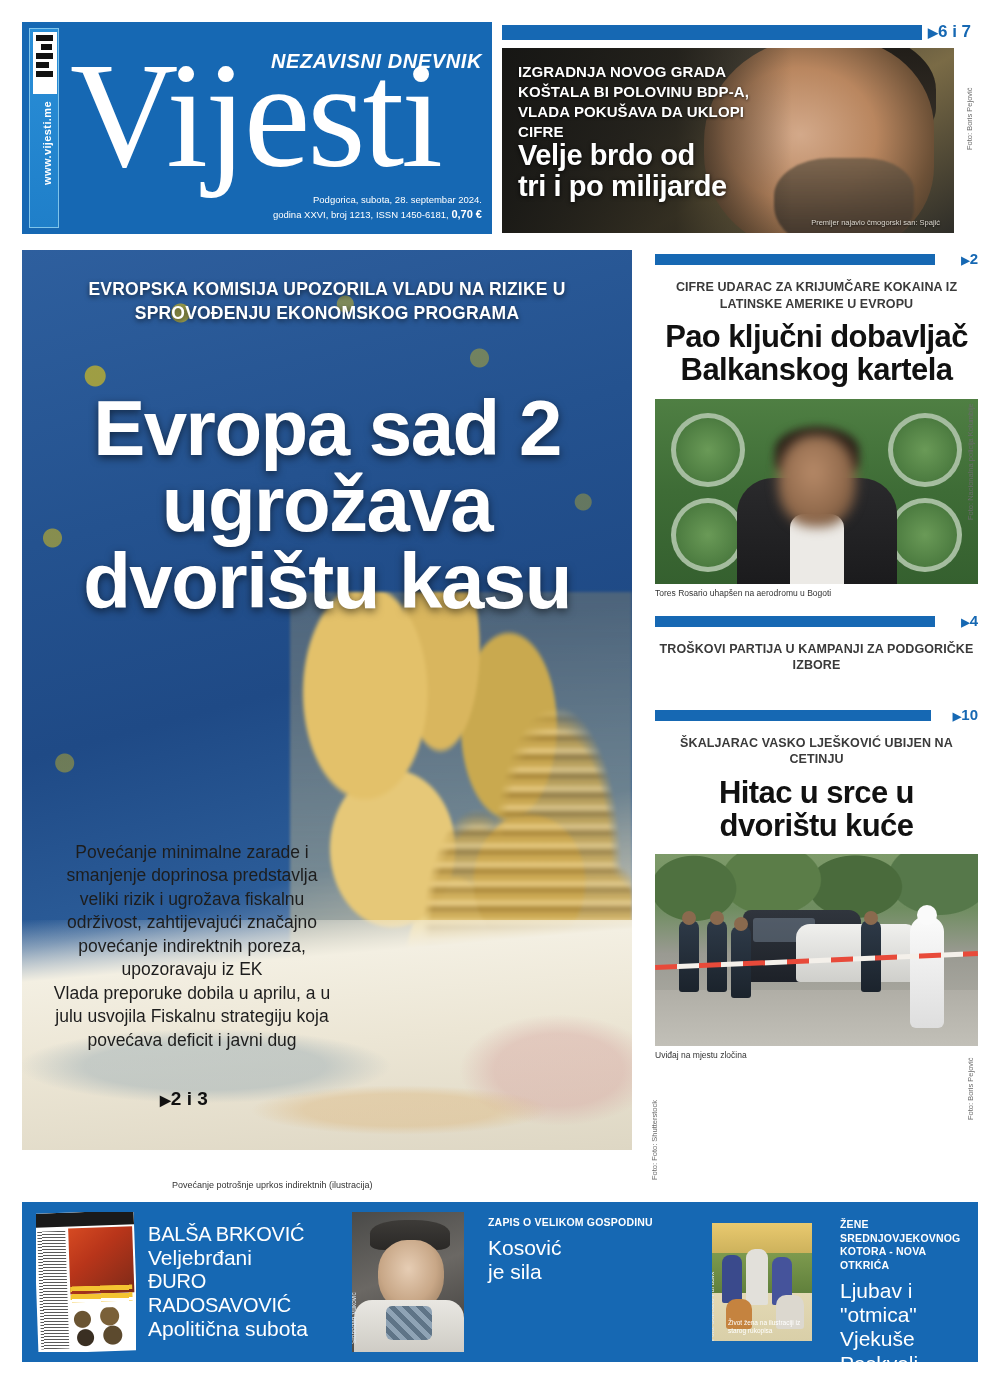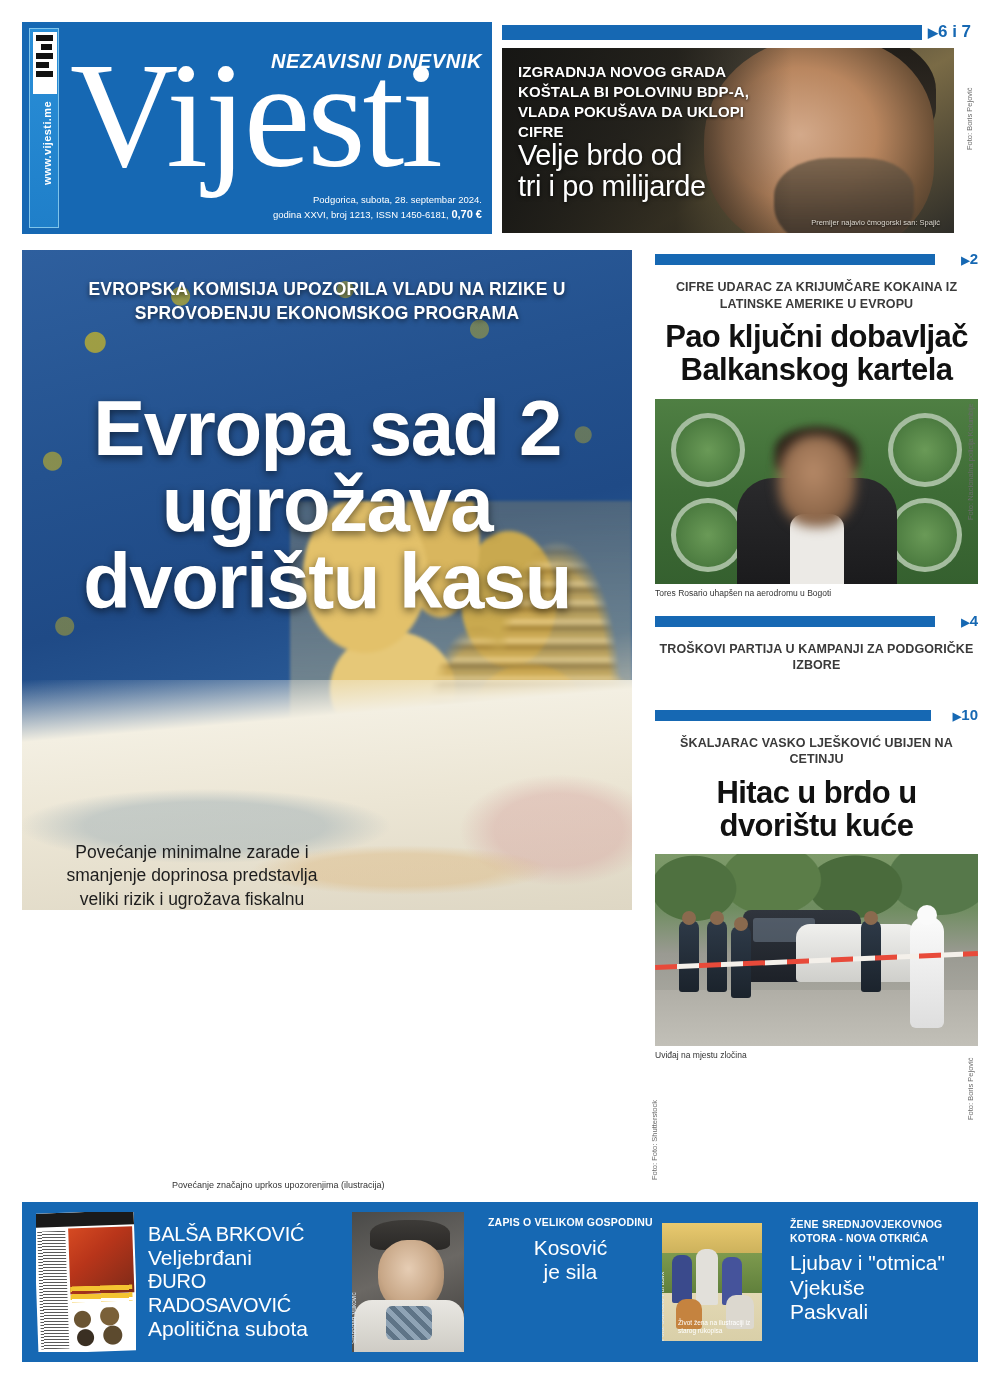--- a/index.html
+++ b/index.html
@@ -96,38 +96,38 @@
     background: linear-gradient(90deg, rgba(20,20,18,.88) 0%, rgba(25,24,20,.72) 60%, rgba(30,28,24,0) 100%);
   }
   .tr-kicker {
     position:absolute; left:16px; top:14px; width:240px;
     color:#fff; font-weight:bold; font-size:15px; line-height:1.33;
     letter-spacing:0.1px;
     text-shadow:0 1px 3px rgba(0,0,0,.85);
   }
   .tr-head {
     position:absolute; left:16px; top:92px; width:260px;
-    color:#fff; font-size:29px; line-height:1.08; font-weight:400;
+    color:#fff; font-size:29px; line-height:1.08; font-weight:700;
     letter-spacing:-0.4px;
     text-shadow:0 1px 4px rgba(0,0,0,.8);
   }
   .tr-cap {
     position:absolute; right:14px; bottom:6px;
     color:#e8e4dc; font-size:7.5px; opacity:.9;
     text-shadow:0 1px 2px rgba(0,0,0,.9);
   }
   .credit-v {
     position:absolute; color:#6b6b6b; font-size:7.5px;
     transform: rotate(-90deg); transform-origin: left top;
     white-space:nowrap;
   }
 
   
   .main {
-    position:absolute; left:22px; top:250px; width:610px; height:660px;
+    position:absolute; left:22px; top:250px; width:610px; height:900px;
     overflow:hidden;
   }
   .main-bg {
     position:absolute; inset:0;
     background:
       radial-gradient(circle at 12% 14%, rgba(255,214,0,.55) 0 10px, transparent 11px),
       radial-gradient(circle at 26% 7%, rgba(255,214,0,.5) 0 9px, transparent 10px),
       radial-gradient(circle at 5% 32%, rgba(255,214,0,.45) 0 9px, transparent 10px),
       radial-gradient(circle at 53% 6%, rgba(255,214,0,.4) 0 8px, transparent 9px),
       radial-gradient(circle at 75% 12%, rgba(255,214,0,.35) 0 9px, transparent 10px),
@@ -467,21 +467,21 @@
       <div>ugrožava</div>
       <div>dvorištu kasu</div>
     </div>
     <div class="main-body" style="white-space:pre-line;margin-top:26px;">Povećanje minimalne zarade i smanjenje doprinosa predstavlja veliki rizik i ugrožava fiskalnu održivost, zahtijevajući značajno povećanje indirektnih poreza, upozoravaju iz EK
 Vlada preporuke dobila u aprilu, a u julu usvojila Fiskalnu strategiju koja povećava deficit i javni dug</div>
     <div class="main-page">
       <span style="font-size:14px;">▶</span><span>2 i 3</span>
     </div>
   </div>
   <div class="credit-v" style="left:650px; top:1180px;">Foto: Foto: Shutterstock</div>
-  <div class="main-cap">Povećanje značajno uprkos upozorenjima (ilustracija)</div>
+  <div class="main-cap">Povećanje potrošnje uprkos indirektnih (ilustracija)</div>
 
   <div class="rc">
 
     <div>
       <div class="rbar-wrap">
         <div class="rbar" style="width:280px;"></div>
         <div class="rpage">
           <span class="tri">▶</span><span>2</span>
         </div>
       </div>
@@ -516,21 +516,21 @@
 
     <div style="margin-top:32px;">
       <div class="rbar-wrap">
         <div class="rbar" style="width:276px;"></div>
         <div class="rpage">
           <span class="tri">▶</span><span>10</span>
         </div>
       </div>
       <div class="r-kicker">ŠKALJARAC VASKO LJEŠKOVIĆ UBIJEN NA CETINJU</div>
       <div class="r-head">
-        <div>Hitac u brdo u</div>
+        <div>Hitac u srce u</div>
         <div>dvorištu kuće</div>
       </div>
       <div class="r-photo ph2">
         <span class="trees"></span>
         <span class="ground"></span>
         <span class="van"></span>
         <span class="car"></span>
         <span class="cop c1"></span>
         <span class="cop c2"></span>
         <span class="cop c3"></span>
@@ -559,21 +559,21 @@
       <div class="b-txt">
         <div class="b-head" style="margin-top:0;">
           <div class="nm">BALŠA BRKOVIĆ</div>
           <div>Veljebrđani</div>
           <div class="nm">ĐURO RADOSAVOVIĆ</div>
           <div>Apolitična subota</div>
         </div>
       </div>
     </div>
 
-    <div class="b-cell" style="width:310px;text-align:center;">
+    <div class="b-cell" style="width:360px;">
       <div class="b-thumb" style="position:relative; width:124px;">
         <div class="oldman">
           <span class="cap"></span>
             <span class="face"></span>
           <span class="coat"></span>
             <span class="scarf"></span>
         </div>
         <div class="b-credit" style="left:-2px; top:132px;">Slobodan Vuković</div>
       </div>
       <div class="b-txt" style="align-self:flex-start; padding-top:14px;">

